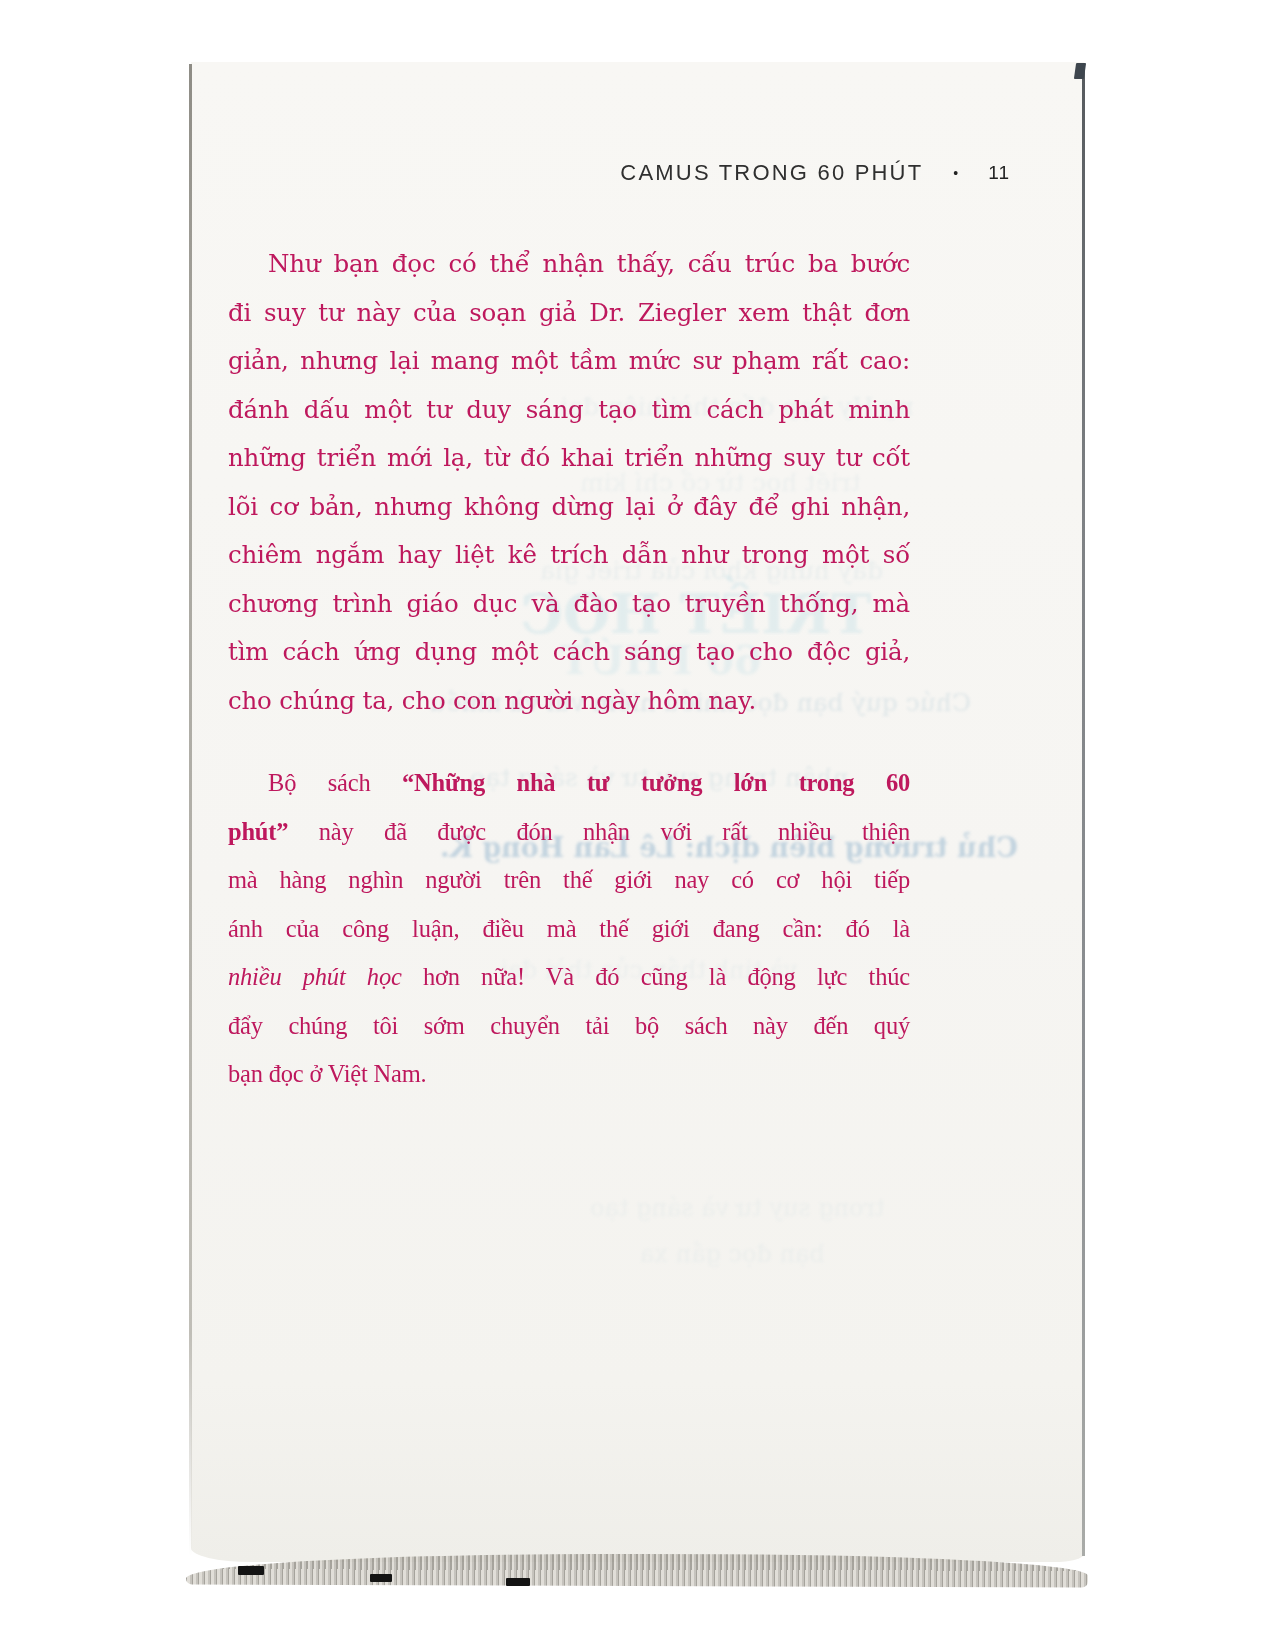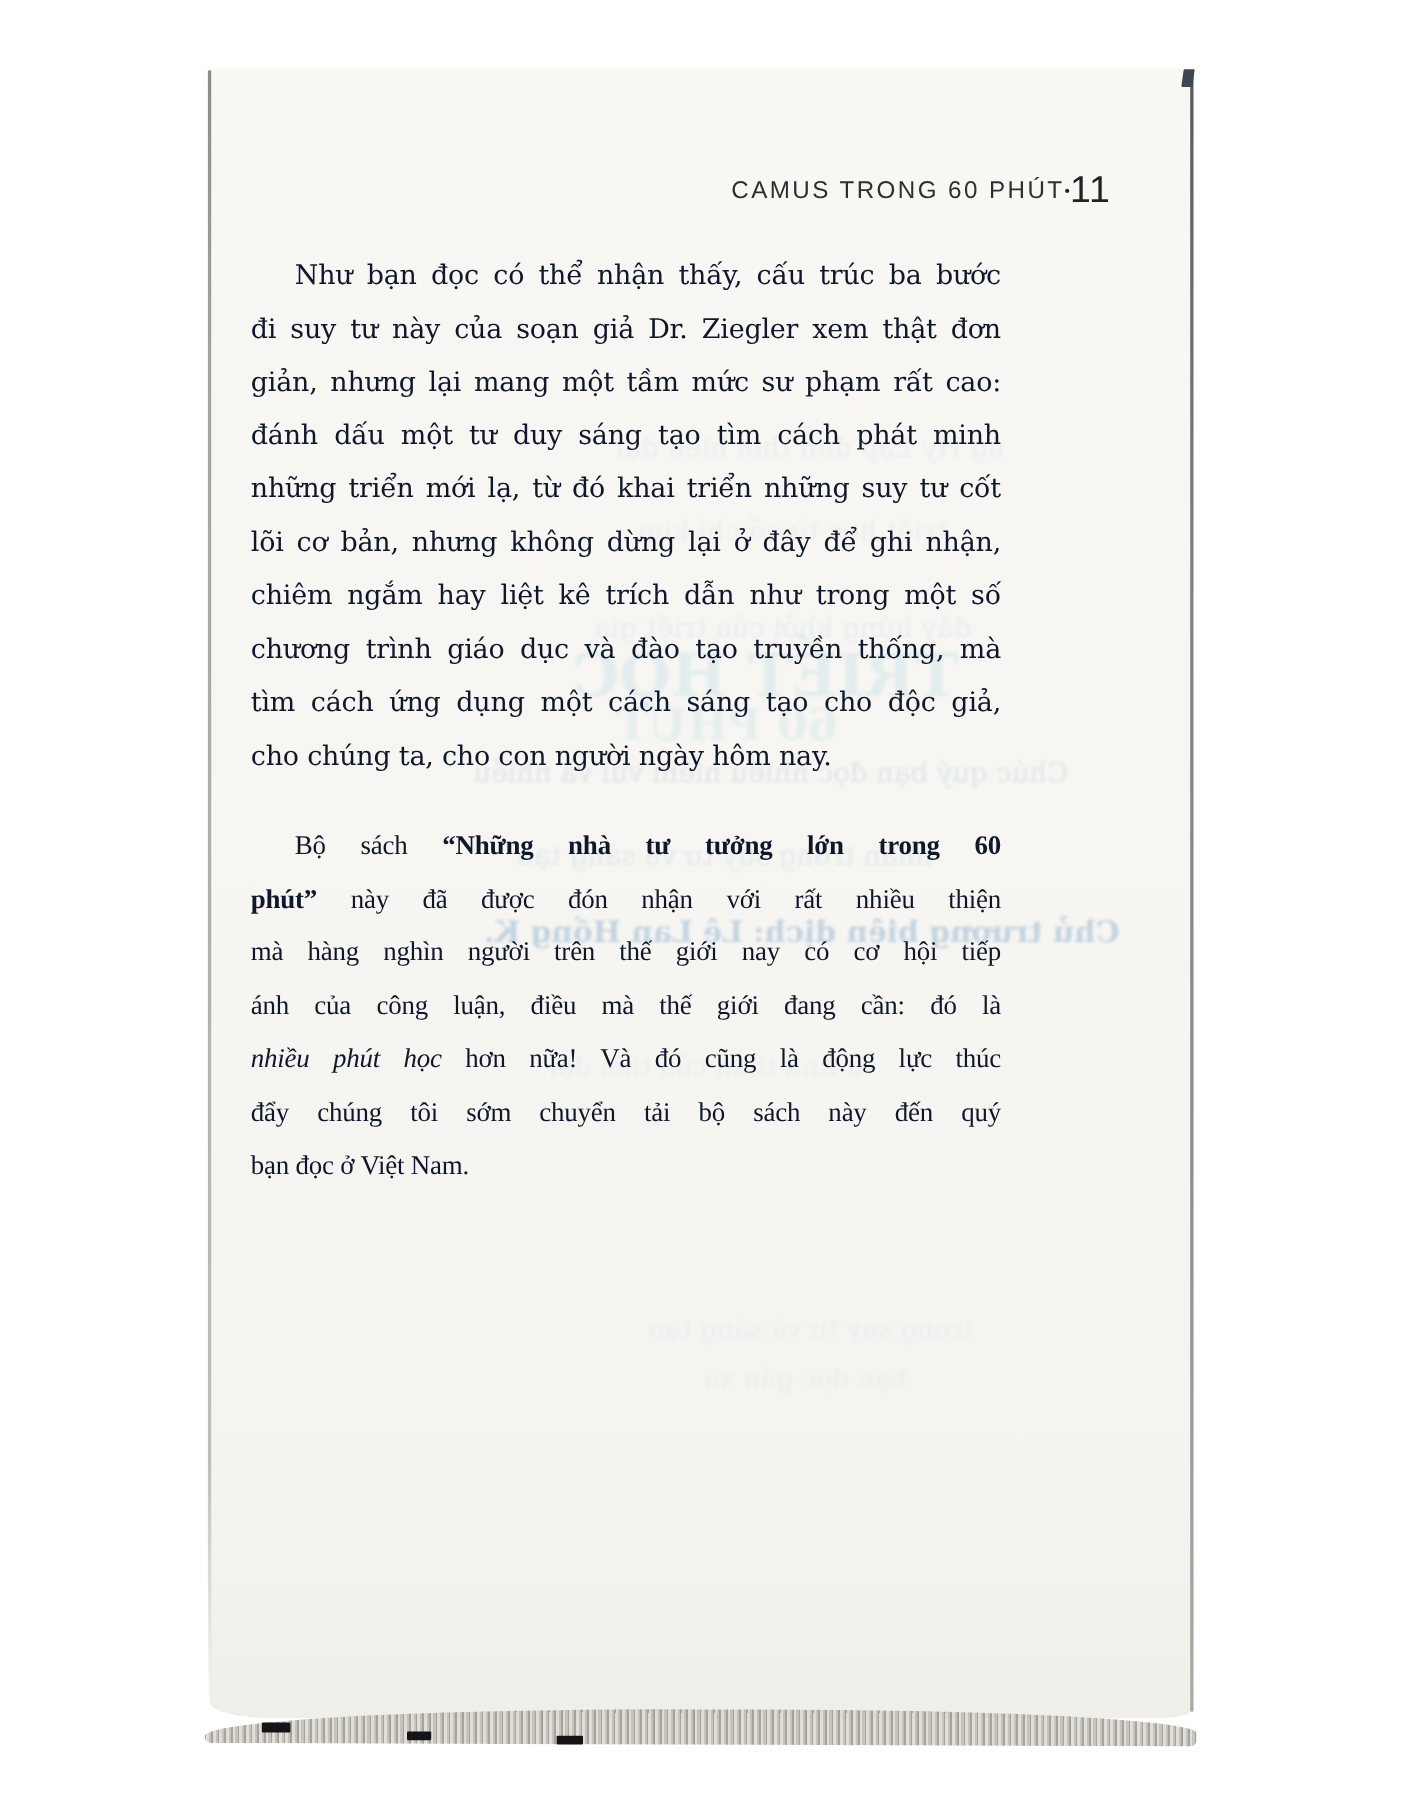--- a/index.html
+++ b/index.html
@@ -31,32 +31,32 @@
     position:absolute;left:186px;top:1554px;width:902px;height:32px;
     background:repeating-linear-gradient(90deg,#96938b 0px,#96938b 1.5px,#dbd8d1 1.5px,#dbd8d1 4px,#bcb9b2 4px,#bcb9b2 6px);
     border-radius:50% 40% 6px 6px / 26px 20px 6px 6px;
     transform:rotate(0.2deg);
     opacity:.85;
   }
   .bottom-mark{position:absolute;background:#141414;border-radius:1px;}
   
   .header{
     position:absolute;left:640px;top:156px;width:370px;height:34px;
-    display:flex;align-items:center;justify-content:flex-end;
+    display:flex;align-items:center;justify-content:flex-end;gap:30px;
   }
   .header .title{
     font-size:22px;letter-spacing:2.2px;color:#2f2f2f;white-space:nowrap;
   }
   .header .dot{font-size:14px;color:#222;line-height:1;}
-  .header .num{font-size:34px;color:#222;letter-spacing:1px;}
+  .header .num{font-size:19px;color:#222;letter-spacing:1px;}
   
   .body-text{
-    position:absolute;left:228px;top:226px;width:682px;
+    position:absolute;left:228px;top:240px;width:682px;
     font-family:"DejaVu Serif","Liberation Serif",serif;
-    font-size:24.5px;letter-spacing:-0.2px;color:#0f172a;
+    font-size:24.5px;letter-spacing:-0.2px;color:#be185d;
   }
   .para{margin:0;}
   .para + .para{margin-top:34px;font-family:Liberation Serif, serif;}
   .line{
     line-height:48.5px;
     text-align:justify;text-align-last:justify;
     white-space:normal;
   }
   .line.first{text-indent:40px;}
   .line.last{text-align-last:left;}

